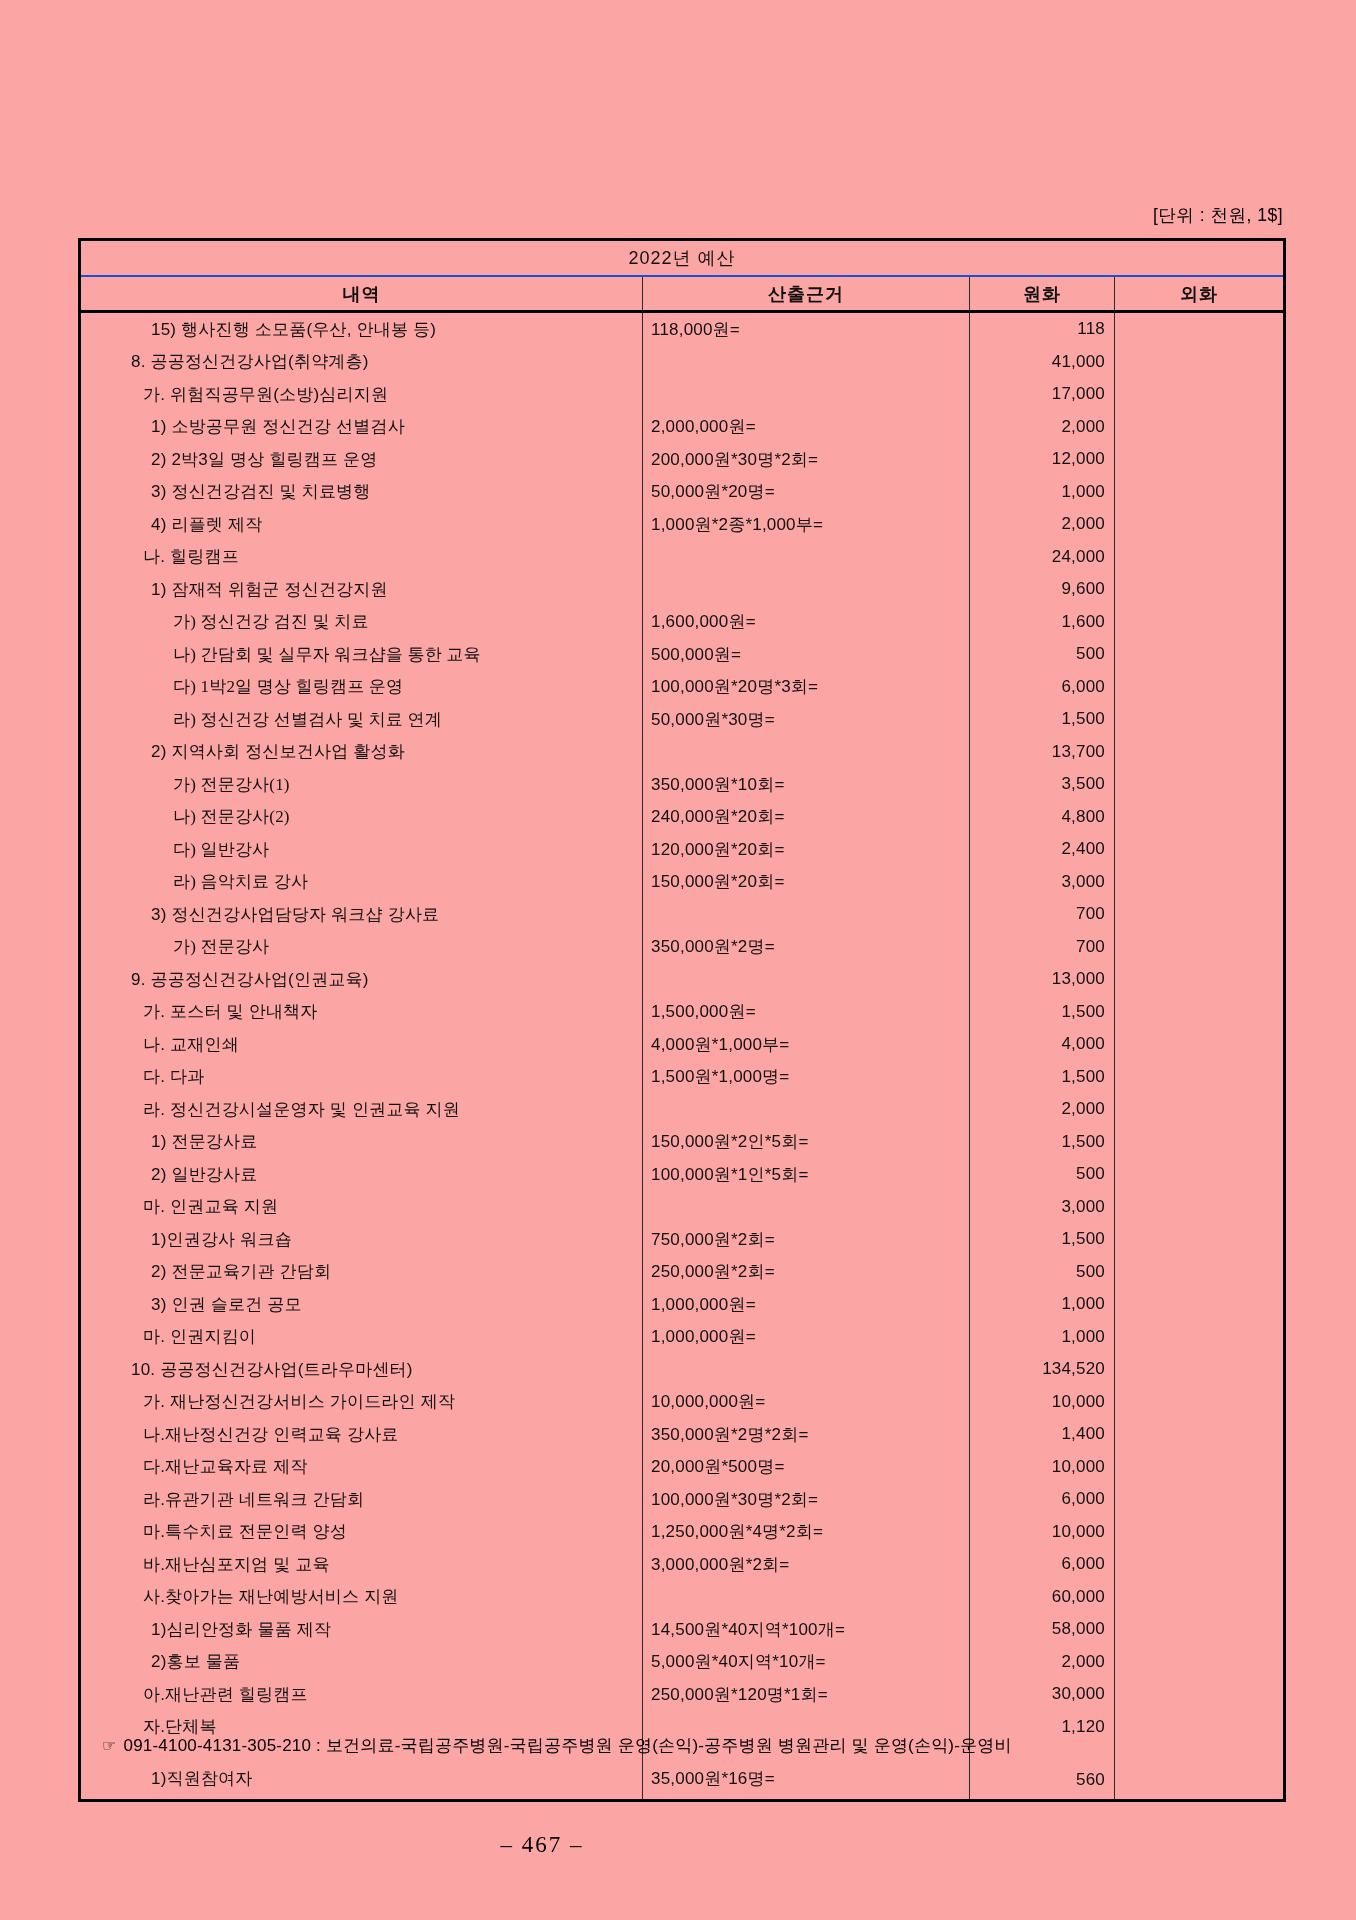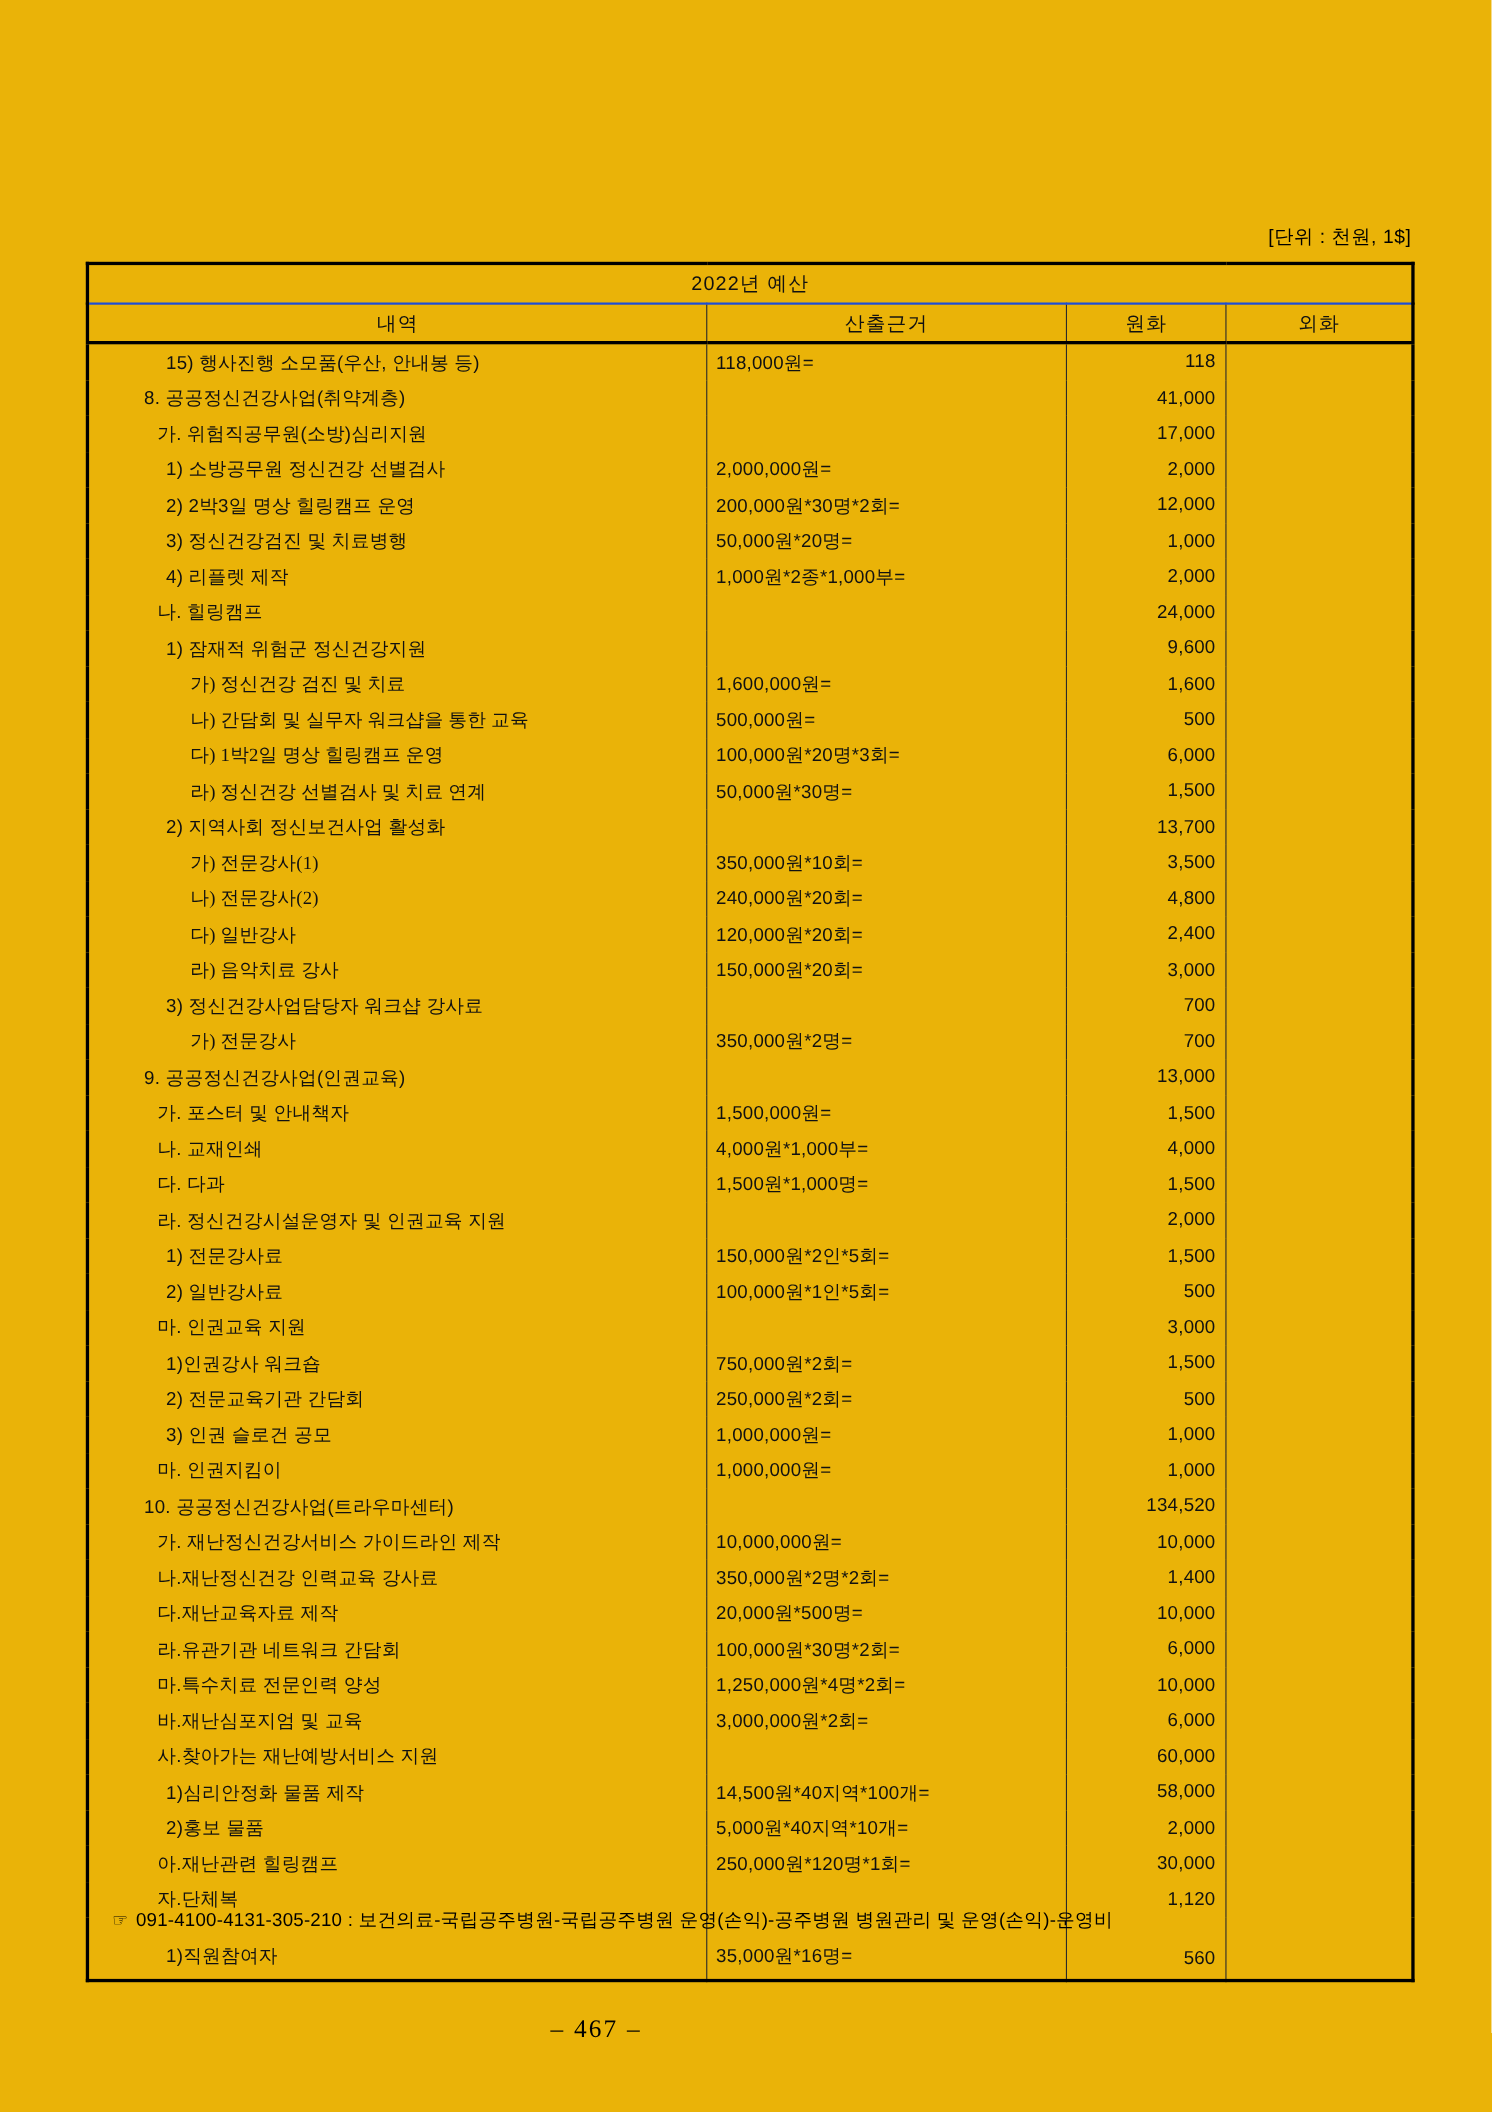--- a/index.html
+++ b/index.html
@@ -2,38 +2,38 @@
 <html lang="ko"><head>
 <meta charset="utf-8">
 <style>
   html,body{margin:0;padding:0;background:#ffffff;}
   body{
     width:1356px;height:1920px;
     font-family:"Liberation Sans","DejaVu Sans",sans-serif;
     color:#111;
     -webkit-font-smoothing:antialiased;
   }
-  .page{position:relative;width:1356px;height:1920px;background:#eab308;overflow:hidden;}
+  .page{position:relative;width:1356px;height:1920px;background:#fca5a5;overflow:hidden;}
 
   .unit-label{
     position:absolute;top:203px;right:73px;
     font-size:17.5px;letter-spacing:.5px;color:#000;
   }
 
   table.budget-table{
     position:absolute;left:78px;top:238px;width:1205px;
     border-collapse:collapse;table-layout:fixed;
     border:3px solid #000;
   }
   .title-row th{
     height:34px;font-size:18px;font-weight:normal;text-align:center;
     border-bottom:2px solid #1d4ed8;letter-spacing:1px;padding:0;
   }
   .header-row th{
-    height:33px;font-size:18px;font-weight:normal;text-align:center;
+    height:33px;font-size:18px;font-weight:bold;text-align:center;
     border-bottom:3px solid #000;padding:0;letter-spacing:1px;
   }
   .header-row th + th, tbody td + td{border-left:1px solid #2a2a2a;}
 
   tbody td{
     height:32.5px;padding:0;font-size:17px;vertical-align:middle;
     white-space:nowrap;overflow:hidden;letter-spacing:.2px;
   }
   tbody tr:last-child td{height:47px;vertical-align:bottom;padding-bottom:9px;}
 

